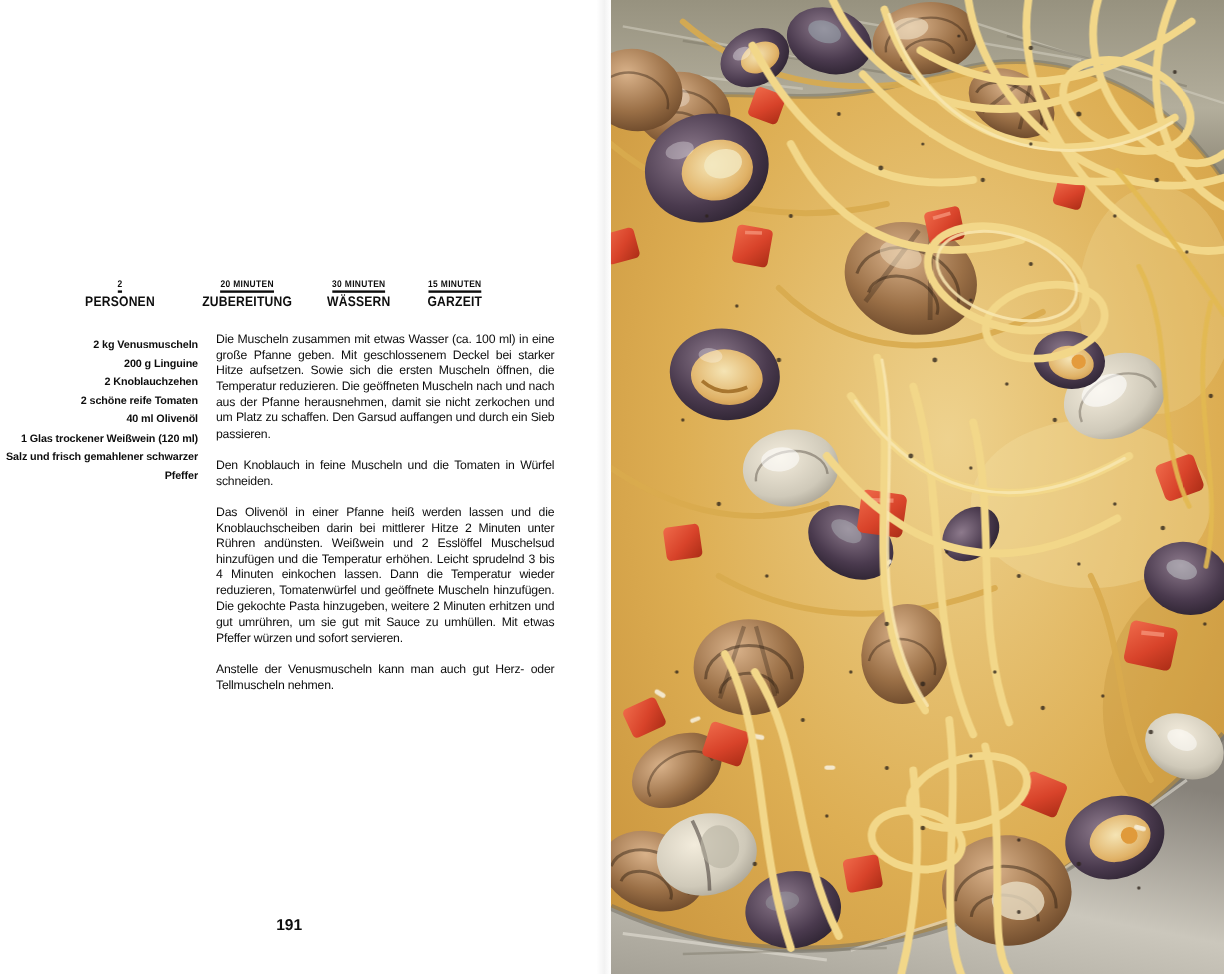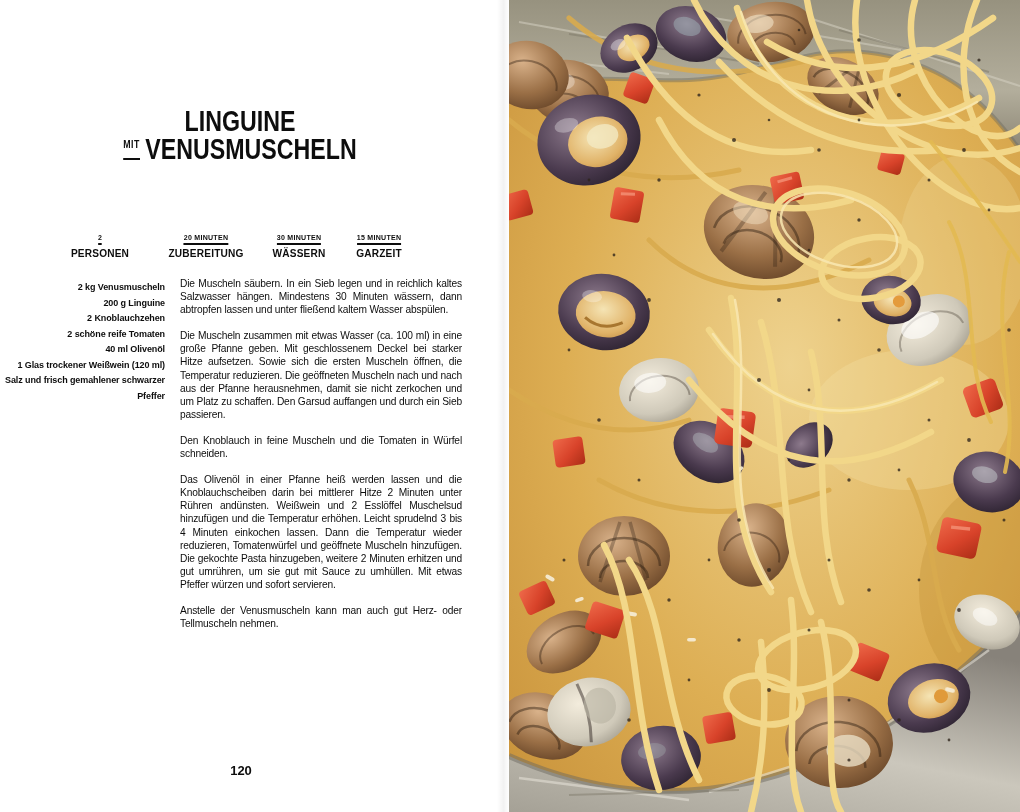--- a/index.html
+++ b/index.html
@@ -38,27 +38,20 @@
   .page-right{position:absolute;left:509px;top:0;width:511px;height:812px;overflow:hidden;}
   .page-right svg{display:block;}
 </style>
 </head>
 <body>
 
 <div class="spread">
 
   <div class="page-left">
 
-    <header class="title-block">
-      <div class="tt title-line1">LINGUINE</div>
-      <div class="tt title-line2">
-        <span class="mit">MIT</span>
-        <span>VENUSMUSCHELN</span>
-      </div>
-    </header>
 
     <div>
       <div class="info-col" style="left:100px">
         <div class="info-top">2</div>
         <div class="info-label">PERSONEN</div>
       </div>
       <div class="info-col" style="left:206px">
         <div class="info-top">20 MINUTEN</div>
         <div class="info-label">ZUBEREITUNG</div>
       </div>
@@ -76,28 +69,27 @@
       <div>2 kg Venusmuscheln</div>
       <div>200 g Linguine</div>
       <div>2 Knoblauchzehen</div>
       <div>2 schöne reife Tomaten</div>
       <div>40 ml Olivenöl</div>
       <div>1 Glas trockener Weißwein (120 ml)</div>
       <div>Salz und frisch gemahlener schwarzer Pfeffer</div>
     </aside>
 
     <section class="instructions">
-      <p>Die Muscheln säubern. In ein Sieb legen und in reichlich kaltes Salzwasser hängen. Mindestens 30 Minuten wässern, dann abtropfen lassen und unter fließend kaltem Wasser abspülen.</p>
       <p>Die Muscheln zusammen mit etwas Wasser (ca. 100 ml) in eine große Pfanne geben. Mit geschlossenem Deckel bei starker Hitze aufsetzen. Sowie sich die ersten Muscheln öffnen, die Temperatur reduzieren. Die geöffneten Muscheln nach und nach aus der Pfanne herausnehmen, damit sie nicht zerkochen und um Platz zu schaffen. Den Garsud auffangen und durch ein Sieb passieren.</p>
       <p>Den Knoblauch in feine Muscheln und die Tomaten in Würfel schneiden.</p>
       <p>Das Olivenöl in einer Pfanne heiß werden lassen und die Knoblauchscheiben darin bei mittlerer Hitze 2 Minuten unter Rühren andünsten. Weißwein und 2 Esslöffel Muschelsud hinzufügen und die Temperatur erhöhen. Leicht sprudelnd 3 bis 4 Minuten einkochen lassen. Dann die Temperatur wieder reduzieren, Tomatenwürfel und geöffnete Muscheln hinzufügen. Die gekochte Pasta hinzugeben, weitere 2 Minuten erhitzen und gut umrühren, um sie gut mit Sauce zu umhüllen. Mit etwas Pfeffer würzen und sofort servieren.</p>
       <p>Anstelle der Venusmuscheln kann man auch gut Herz- oder Tellmuscheln nehmen.</p>
     </section>
 
-    <div class="page-number">120</div>
+    <div class="page-number">191</div>
     <div class="page-edge"></div>
   </div>
 
   <div class="page-right">
     <svg role="img" width="511" height="812" viewBox="0 0 511 812" aria-label="Close-up of a metal pan filled with linguine, opened venus clams, diced red tomatoes, garlic slivers and black pepper in a golden broth">
       <defs>
         <radialGradient id="broth" cx="55%" cy="45%" r="80%">
           <stop offset="0%" stop-color="#eed28e"></stop>
           <stop offset="55%" stop-color="#ddae53"></stop>
           <stop offset="100%" stop-color="#c68f38"></stop>

